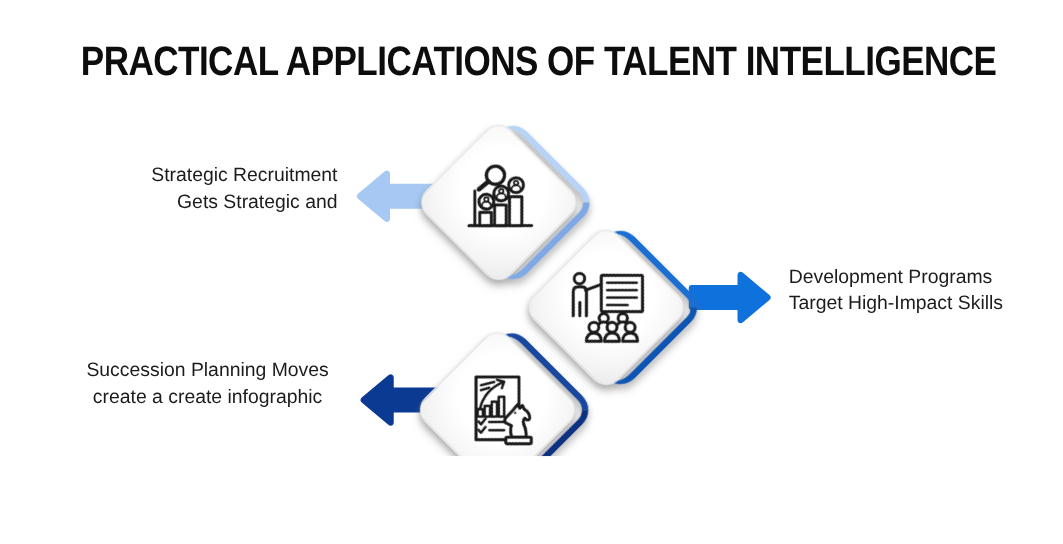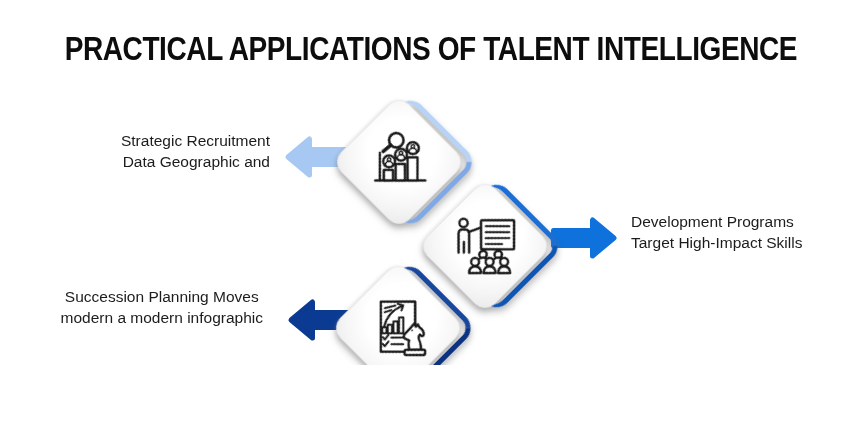--- a/index.html
+++ b/index.html
@@ -66,31 +66,31 @@
 <body>
 
 <div class="stage">
 
   <h1 class="title" style="margin:0;">
     <span class="title-inner">PRACTICAL APPLICATIONS OF TALENT INTELLIGENCE</span>
   </h1>
 
   <div class="label label-1">
     <div>Strategic Recruitment</div>
-    <div>Data Geographic and</div>
+    <div>Gets Strategic and</div>
   </div>
 
   <div class="label label-2">
     <div>Development Programs</div>
     <div>Target High-Impact Skills</div>
   </div>
 
   <div class="label label-3">
     <div>Succession Planning Moves</div>
-    <div>modern a modern infographic</div>
+    <div>create a create infographic</div>
   </div>
 
   <svg class="arrow arrow-1" viewBox="0 0 68 44" aria-hidden="true">
     <path d="M4,22 L25.5,4 L25.5,14.5 L64.5,14.5 L64.5,29.5 L25.5,29.5 L25.5,40 Z"></path>
   </svg>
   <svg class="arrow arrow-2" viewBox="0 0 68 44" aria-hidden="true">
     <path d="M64,22 L42.5,4 L42.5,14.5 L3.5,14.5 L3.5,29.5 L42.5,29.5 L42.5,40 Z"></path>
   </svg>
   <svg class="arrow arrow-3" viewBox="0 0 68 44" aria-hidden="true">
     <path d="M4,22 L25.5,4 L25.5,14.5 L64.5,14.5 L64.5,29.5 L25.5,29.5 L25.5,40 Z"></path>

